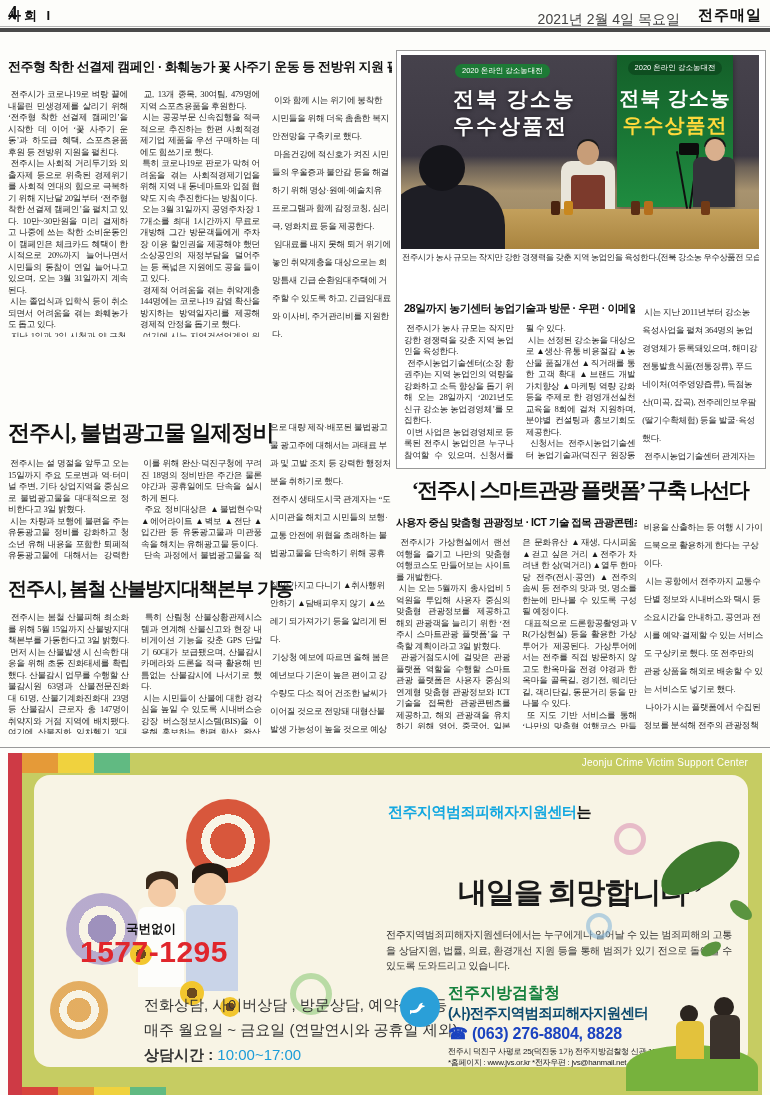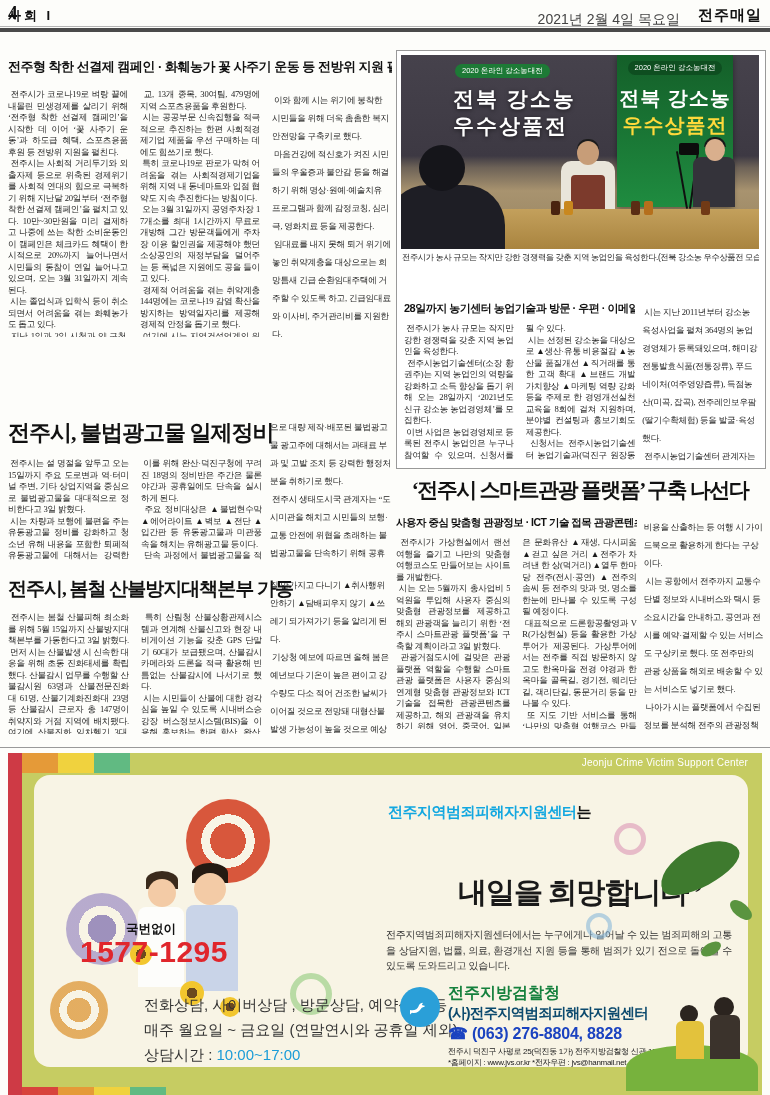--- a/index.html
+++ b/index.html
@@ -93,21 +93,21 @@
   .phone-label{position:absolute;left:92px;top:146px;font-size:12.5px;font-weight:bold;color:#111;}
   .phone{position:absolute;left:46px;top:160px;font-size:30px;font-weight:900;color:#e0262c;letter-spacing:0.5px;}
   .center-name{position:absolute;left:354px;top:28px;font-size:15px;font-weight:bold;color:#12a7e0;letter-spacing:-0.5px;}
   .center-name .suffix{color:#111;}
   .slogan1{position:absolute;left:358px;top:58px;font-family:"Liberation Serif",serif;font-size:29px;font-weight:bold;color:#191919;letter-spacing:-1px;}
   .slogan2{position:absolute;left:424px;top:98px;font-family:"Liberation Serif",serif;font-size:29px;font-weight:bold;color:#191919;letter-spacing:-1px;}
   .ad-desc{position:absolute;left:352px;top:152px;width:346px;font-size:10px;line-height:1.55;color:#333;
            letter-spacing:-0.3px;text-align:justify;word-break:break-all;}
   .counsel{position:absolute;left:110px;top:218px;font-size:15px;line-height:1.65;color:#333;white-space:pre-line;}
   .hours{color:#1b9cd8;}
-  .counsel-label{color:#333;}
+  .counsel-label{color:#333;font-weight:bold;}
   .dove{position:absolute;left:366px;top:212px;width:40px;height:40px;border-radius:50%;background:#2a9fd8;}
   .dove svg{position:absolute;left:6px;top:8px;width:28px;height:24px;}
   .org-text{position:absolute;left:414px;top:208px;width:292px;}
   .org1{font-size:16px;font-weight:bold;color:#15803d;}
   .org2{font-size:14.5px;font-weight:bold;letter-spacing:-0.8px;color:#0c4a6e;}
   .org-phone{font-size:16px;font-weight:900;color:#1b43c0;margin-top:1px;letter-spacing:-0.2px;}
   .org-addr{font-size:8px;color:#222;margin-top:3px;letter-spacing:-0.3px;}
   .org-web{font-size:8px;color:#222;letter-spacing:-0.3px;}
   .grass{position:absolute;right:4px;bottom:16px;width:132px;height:46px;background:#77b23d;border-radius:60% 60% 0 0;}
   .bigleaf{position:absolute;right:20px;top:94px;width:86px;height:40px;background:#3e7a2e;

